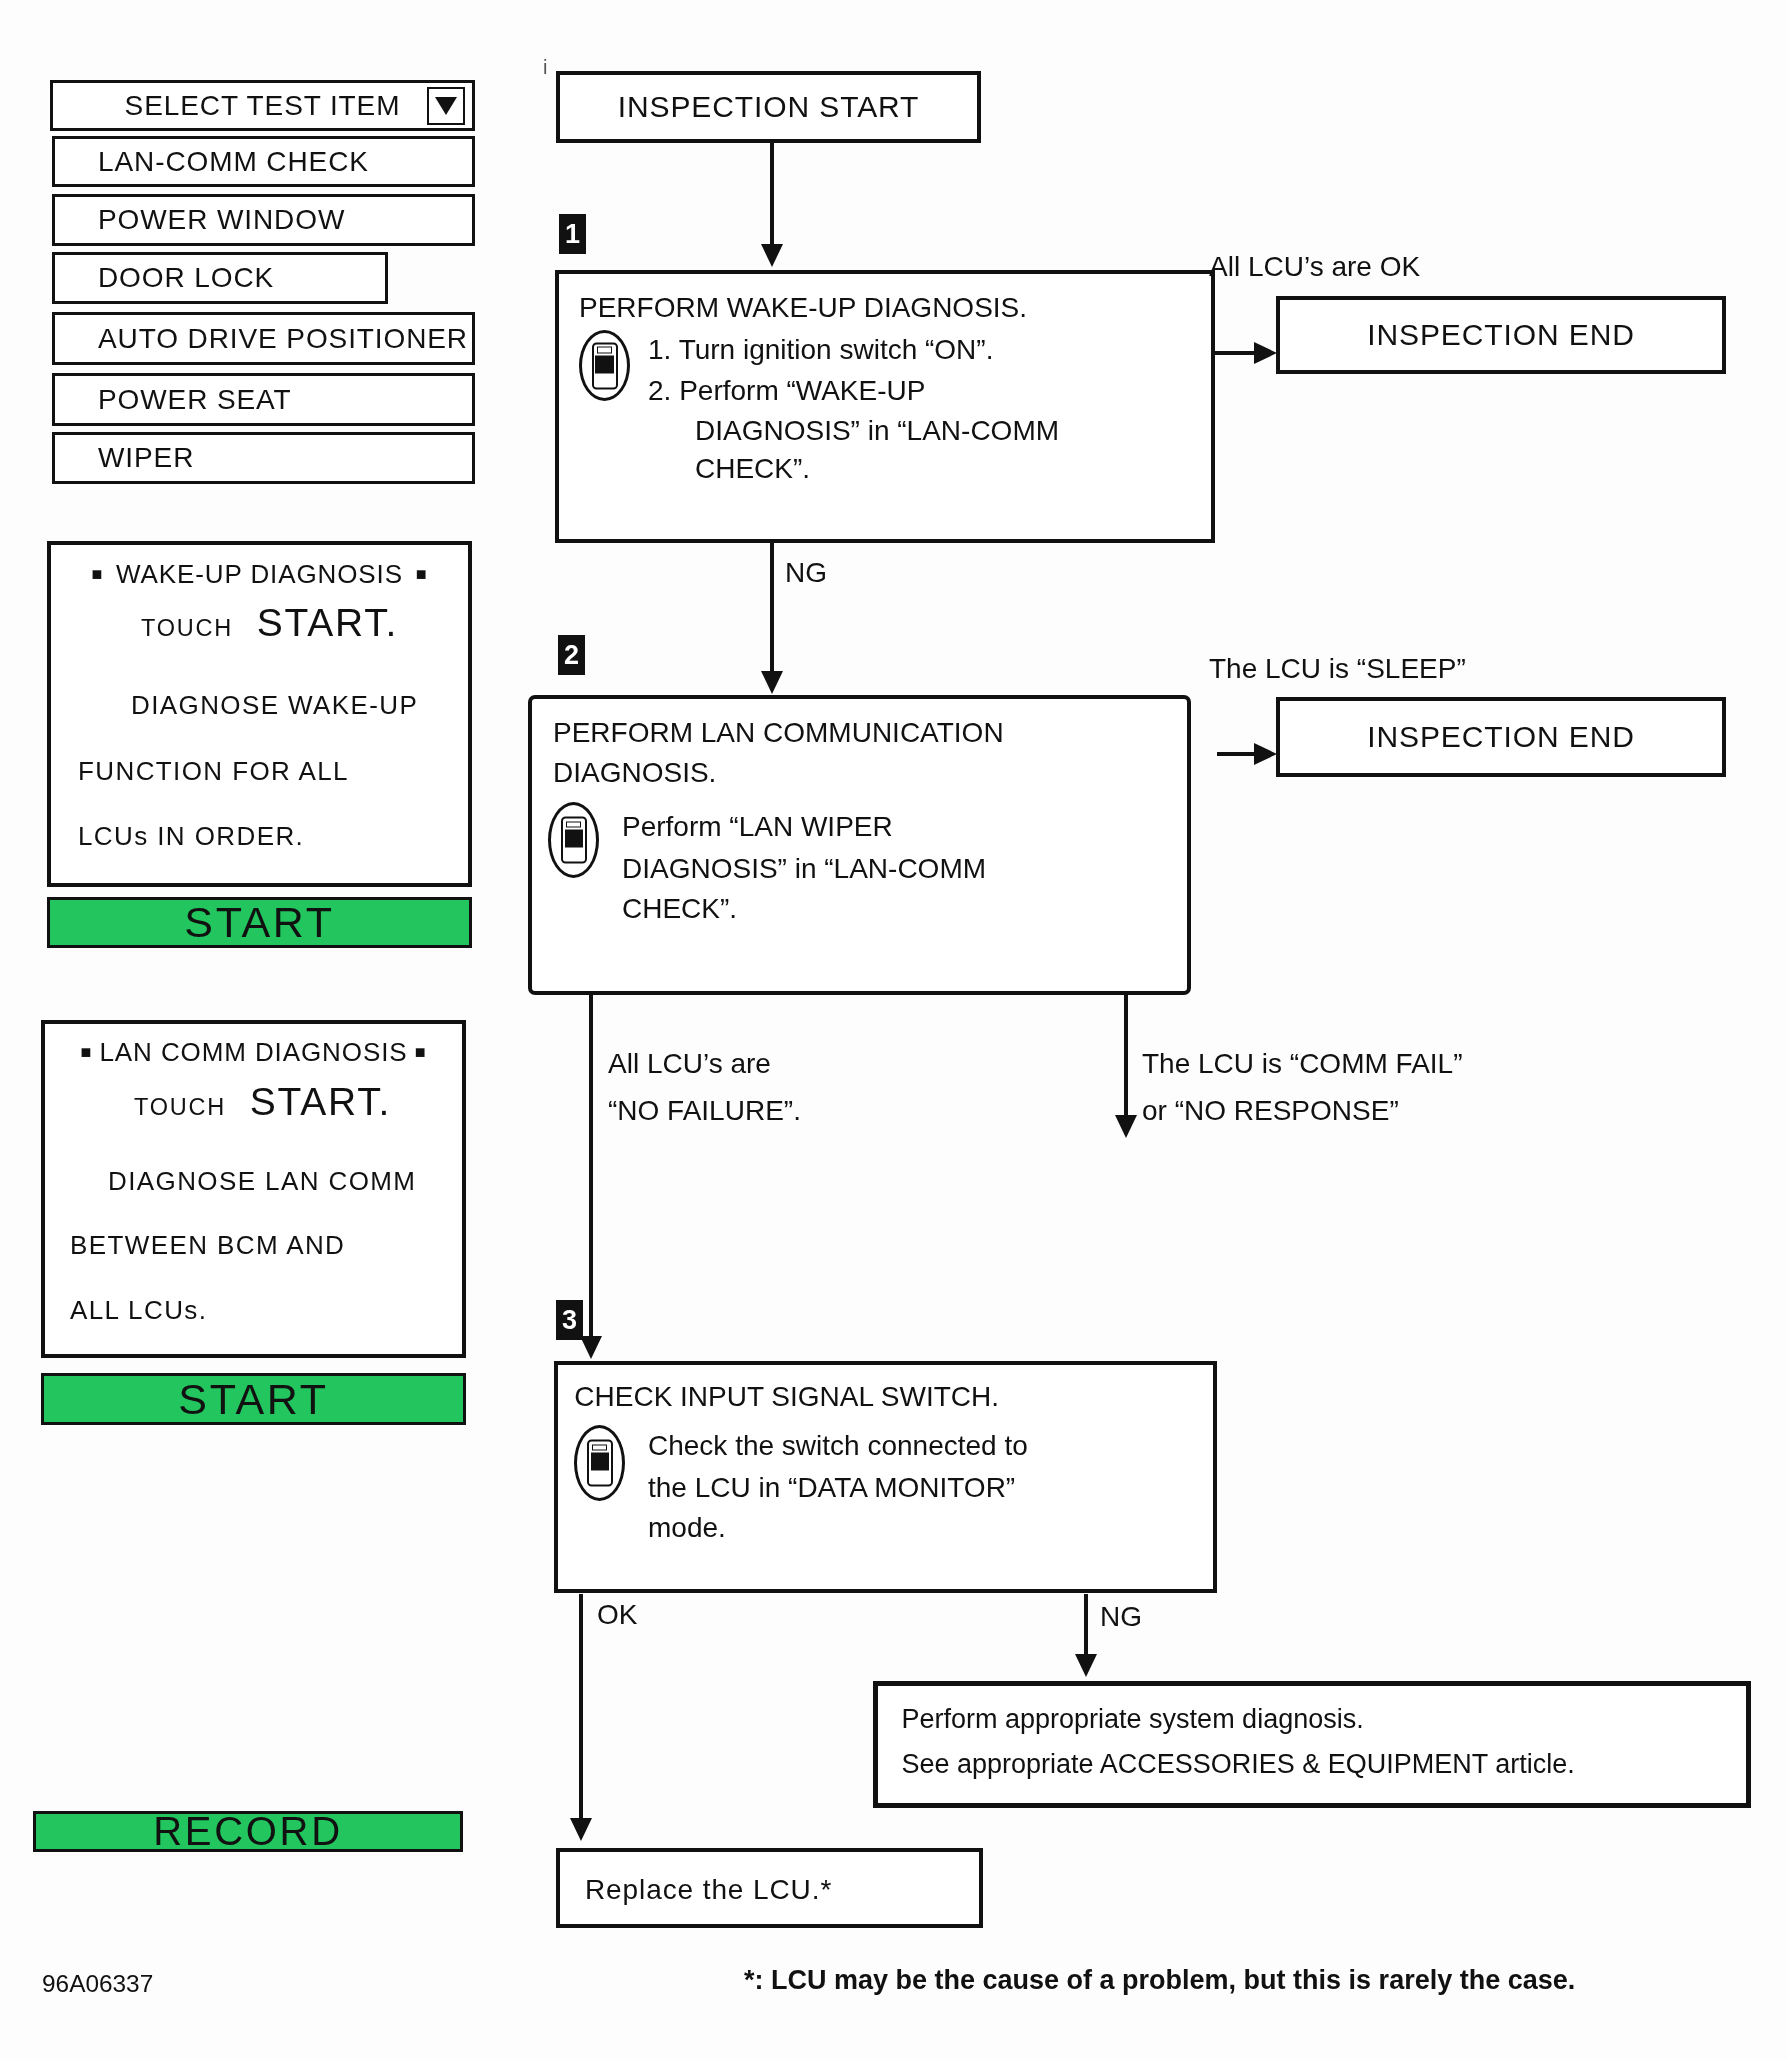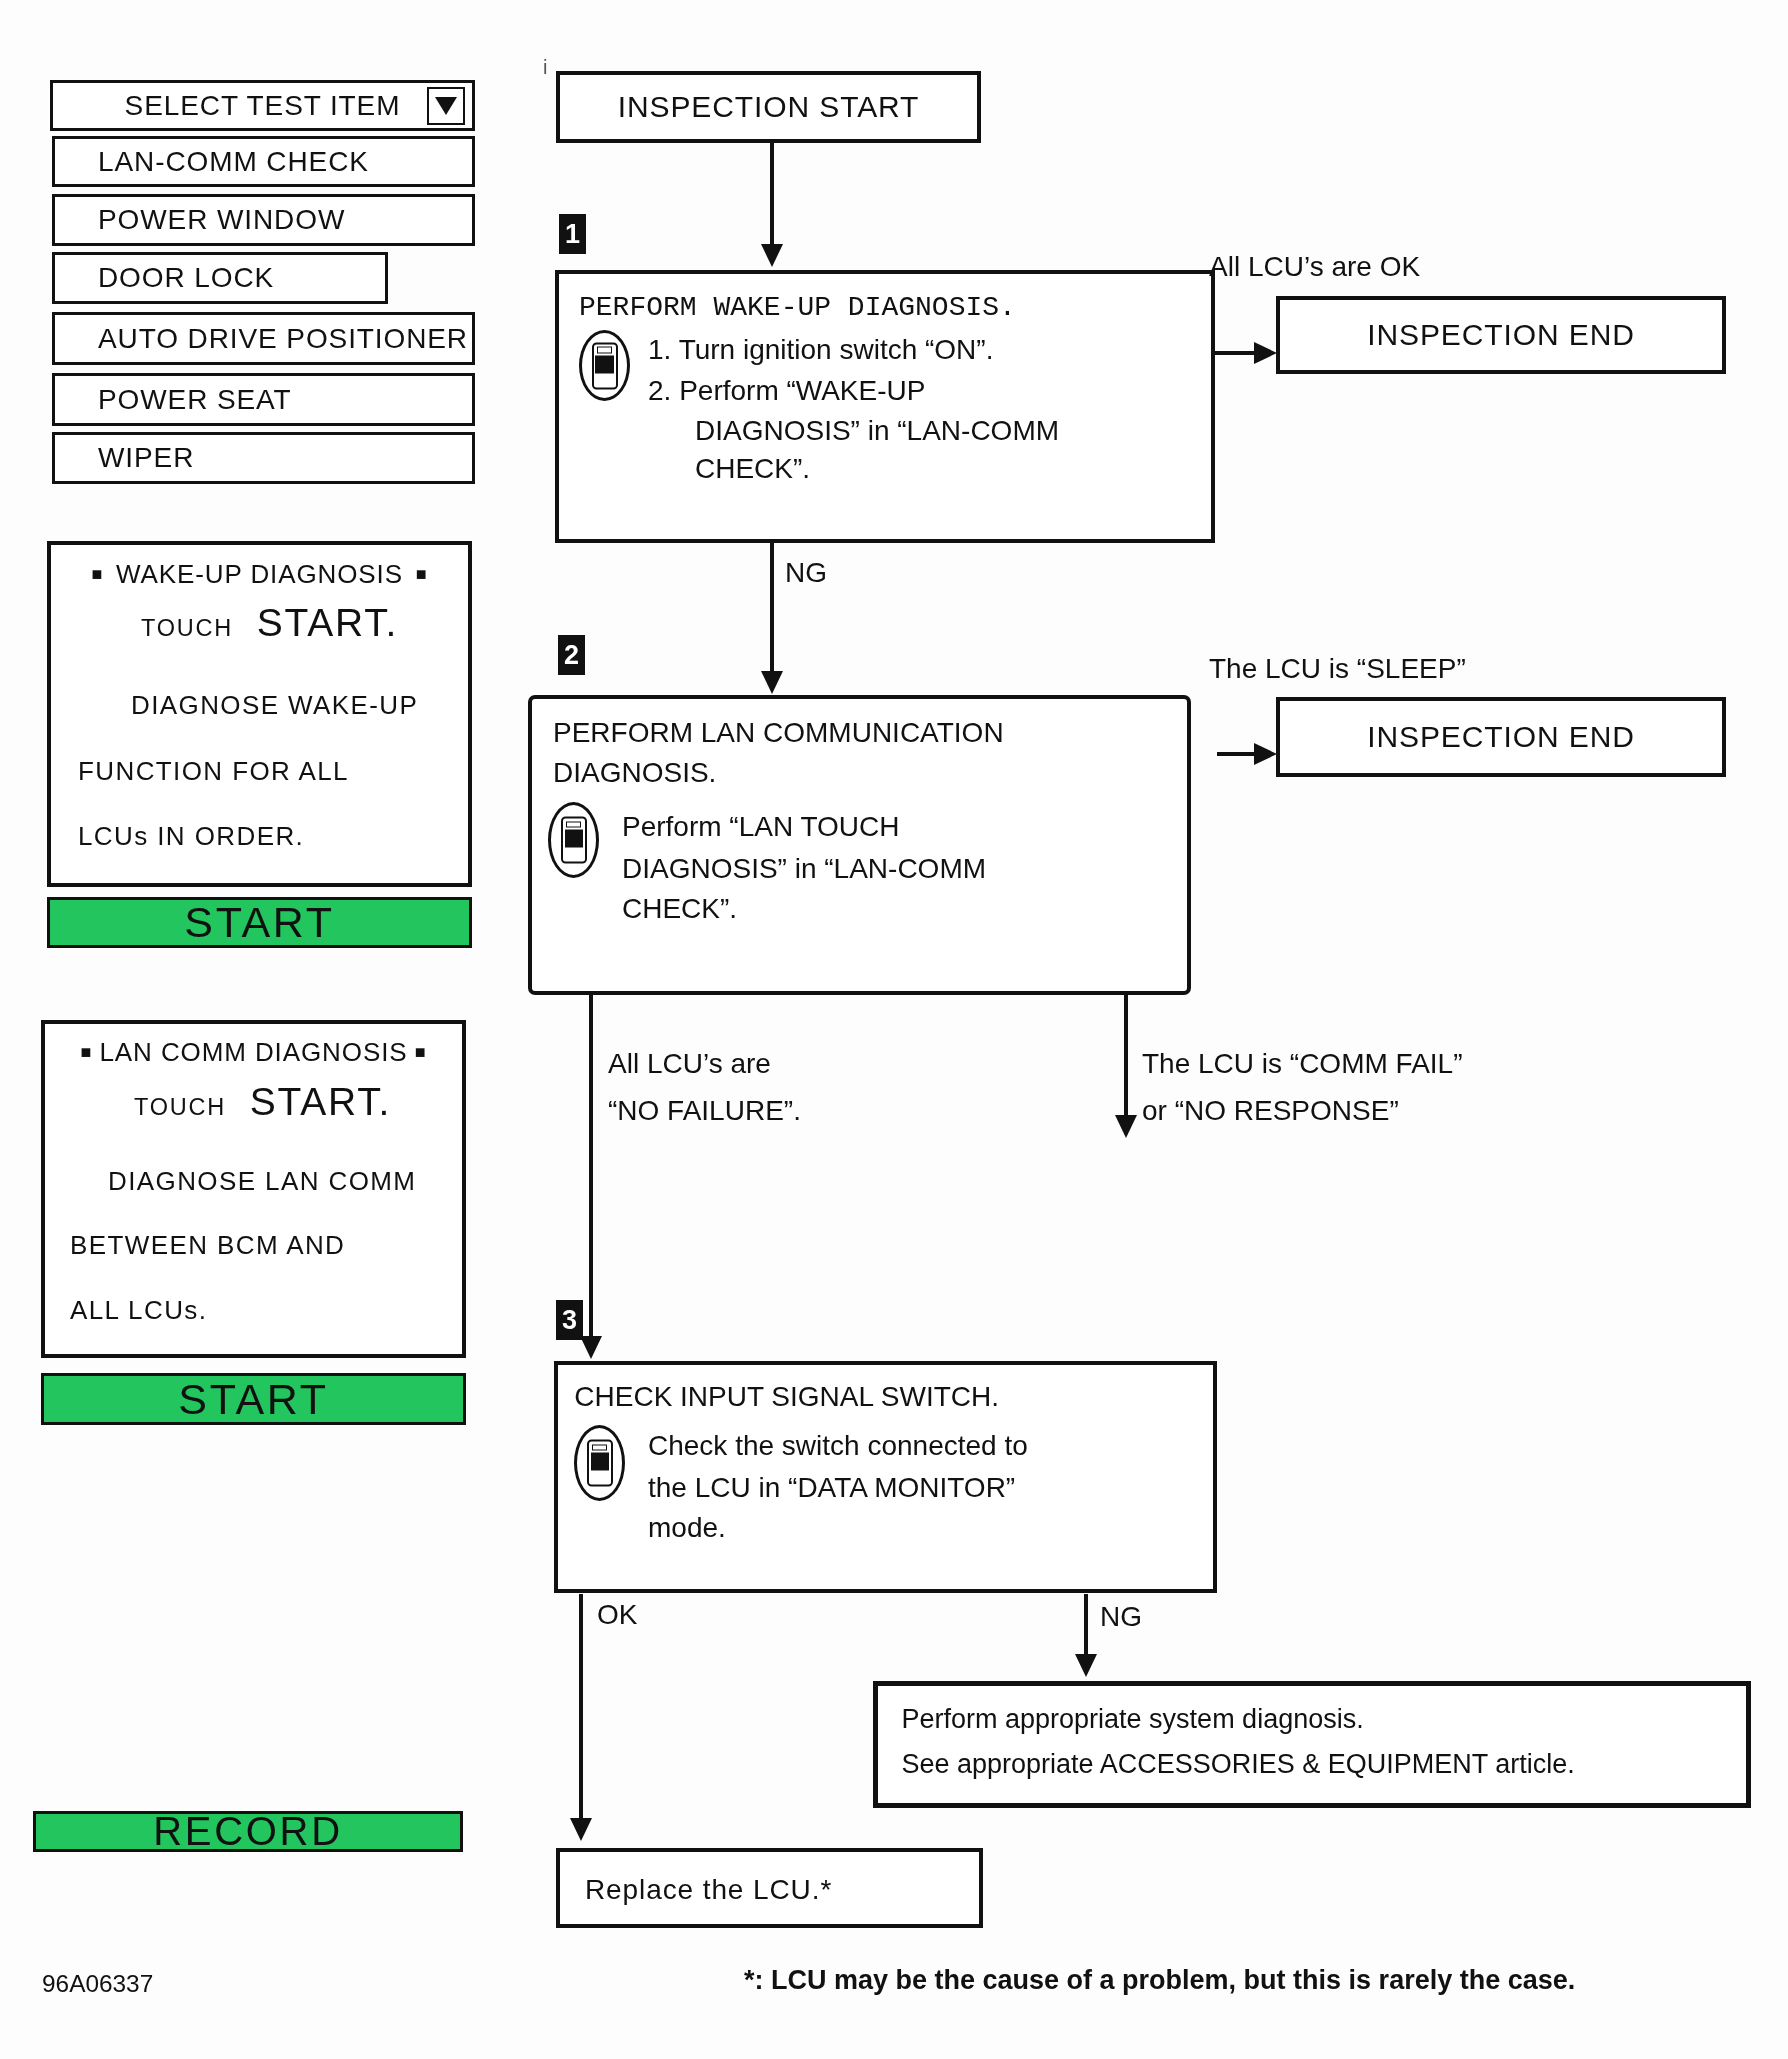--- a/index.html
+++ b/index.html
@@ -114,21 +114,21 @@
   <div class="box center" style="left:556px;top:71px;width:425px;height:72px;font-size:30px;letter-spacing:0.9px;">
     <span>INSPECTION START</span>
   </div>
   <div class="vline" style="left:770px;top:143px;height:103px;"></div>
   <div class="arr-d" style="left:761px;top:244px;"></div>
 
   <div class="badge" style="left:559px;top:214px;width:27px;height:40px;">
     <span>1</span>
   </div>
   <div class="box" style="left:555px;top:270px;width:660px;height:273px;">
-    <div class="txt fl" style="left:20px;top:18px;font-family:Liberation Mono, monospace;">PERFORM WAKE-UP DIAGNOSIS.</div>
+    <div class="txt fl" style="left:20px;top:18px;">PERFORM WAKE-UP DIAGNOSIS.</div>
     <div class="consult" style="left:20px;top:56px;width:51px;height:71px;">
       <span class="device"></span>
     </div>
     <div class="txt fl" style="left:89px;top:60px;">1. Turn ignition switch “ON”.</div>
     <div class="txt fl" style="left:89px;top:101px;">2. Perform “WAKE-UP</div>
     <div class="txt fl" style="left:136px;top:141px;">DIAGNOSIS” in “LAN-COMM</div>
     <div class="txt fl" style="left:136px;top:179px;">CHECK”.</div>
   </div>
 
   <div class="txt fl" style="left:1209px;top:251px;">All LCU’s are OK</div>
@@ -144,21 +144,21 @@
 
   <div class="badge" style="left:558px;top:635px;width:27px;height:40px;">
     <span>2</span>
   </div>
   <div class="box" style="left:528px;top:695px;width:663px;height:300px;border-radius:7px;">
     <div class="txt fl" style="left:21px;top:18px;">PERFORM LAN COMMUNICATION</div>
     <div class="txt fl" style="left:21px;top:58px;">DIAGNOSIS.</div>
     <div class="consult" style="left:16.3px;top:103px;width:51px;height:76px;">
       <span class="device"></span>
     </div>
-    <div class="txt fl" style="left:90px;top:112px;">Perform “LAN TOUCH</div>
+    <div class="txt fl" style="left:90px;top:112px;">Perform “LAN WIPER</div>
     <div class="txt fl" style="left:90px;top:154px;">DIAGNOSIS” in “LAN-COMM</div>
     <div class="txt fl" style="left:90px;top:194px;">CHECK”.</div>
   </div>
 
   <div class="txt fl" style="left:1209px;top:653px;">The LCU is “SLEEP”</div>
   <div class="hline" style="left:1217px;top:752px;width:38px;"></div>
   <div class="arr-r" style="left:1254px;top:743px;"></div>
   <div class="box center" style="left:1276px;top:697px;width:450px;height:80px;font-size:30px;letter-spacing:0.9px;">
     <span>INSPECTION END</span>
   </div>

